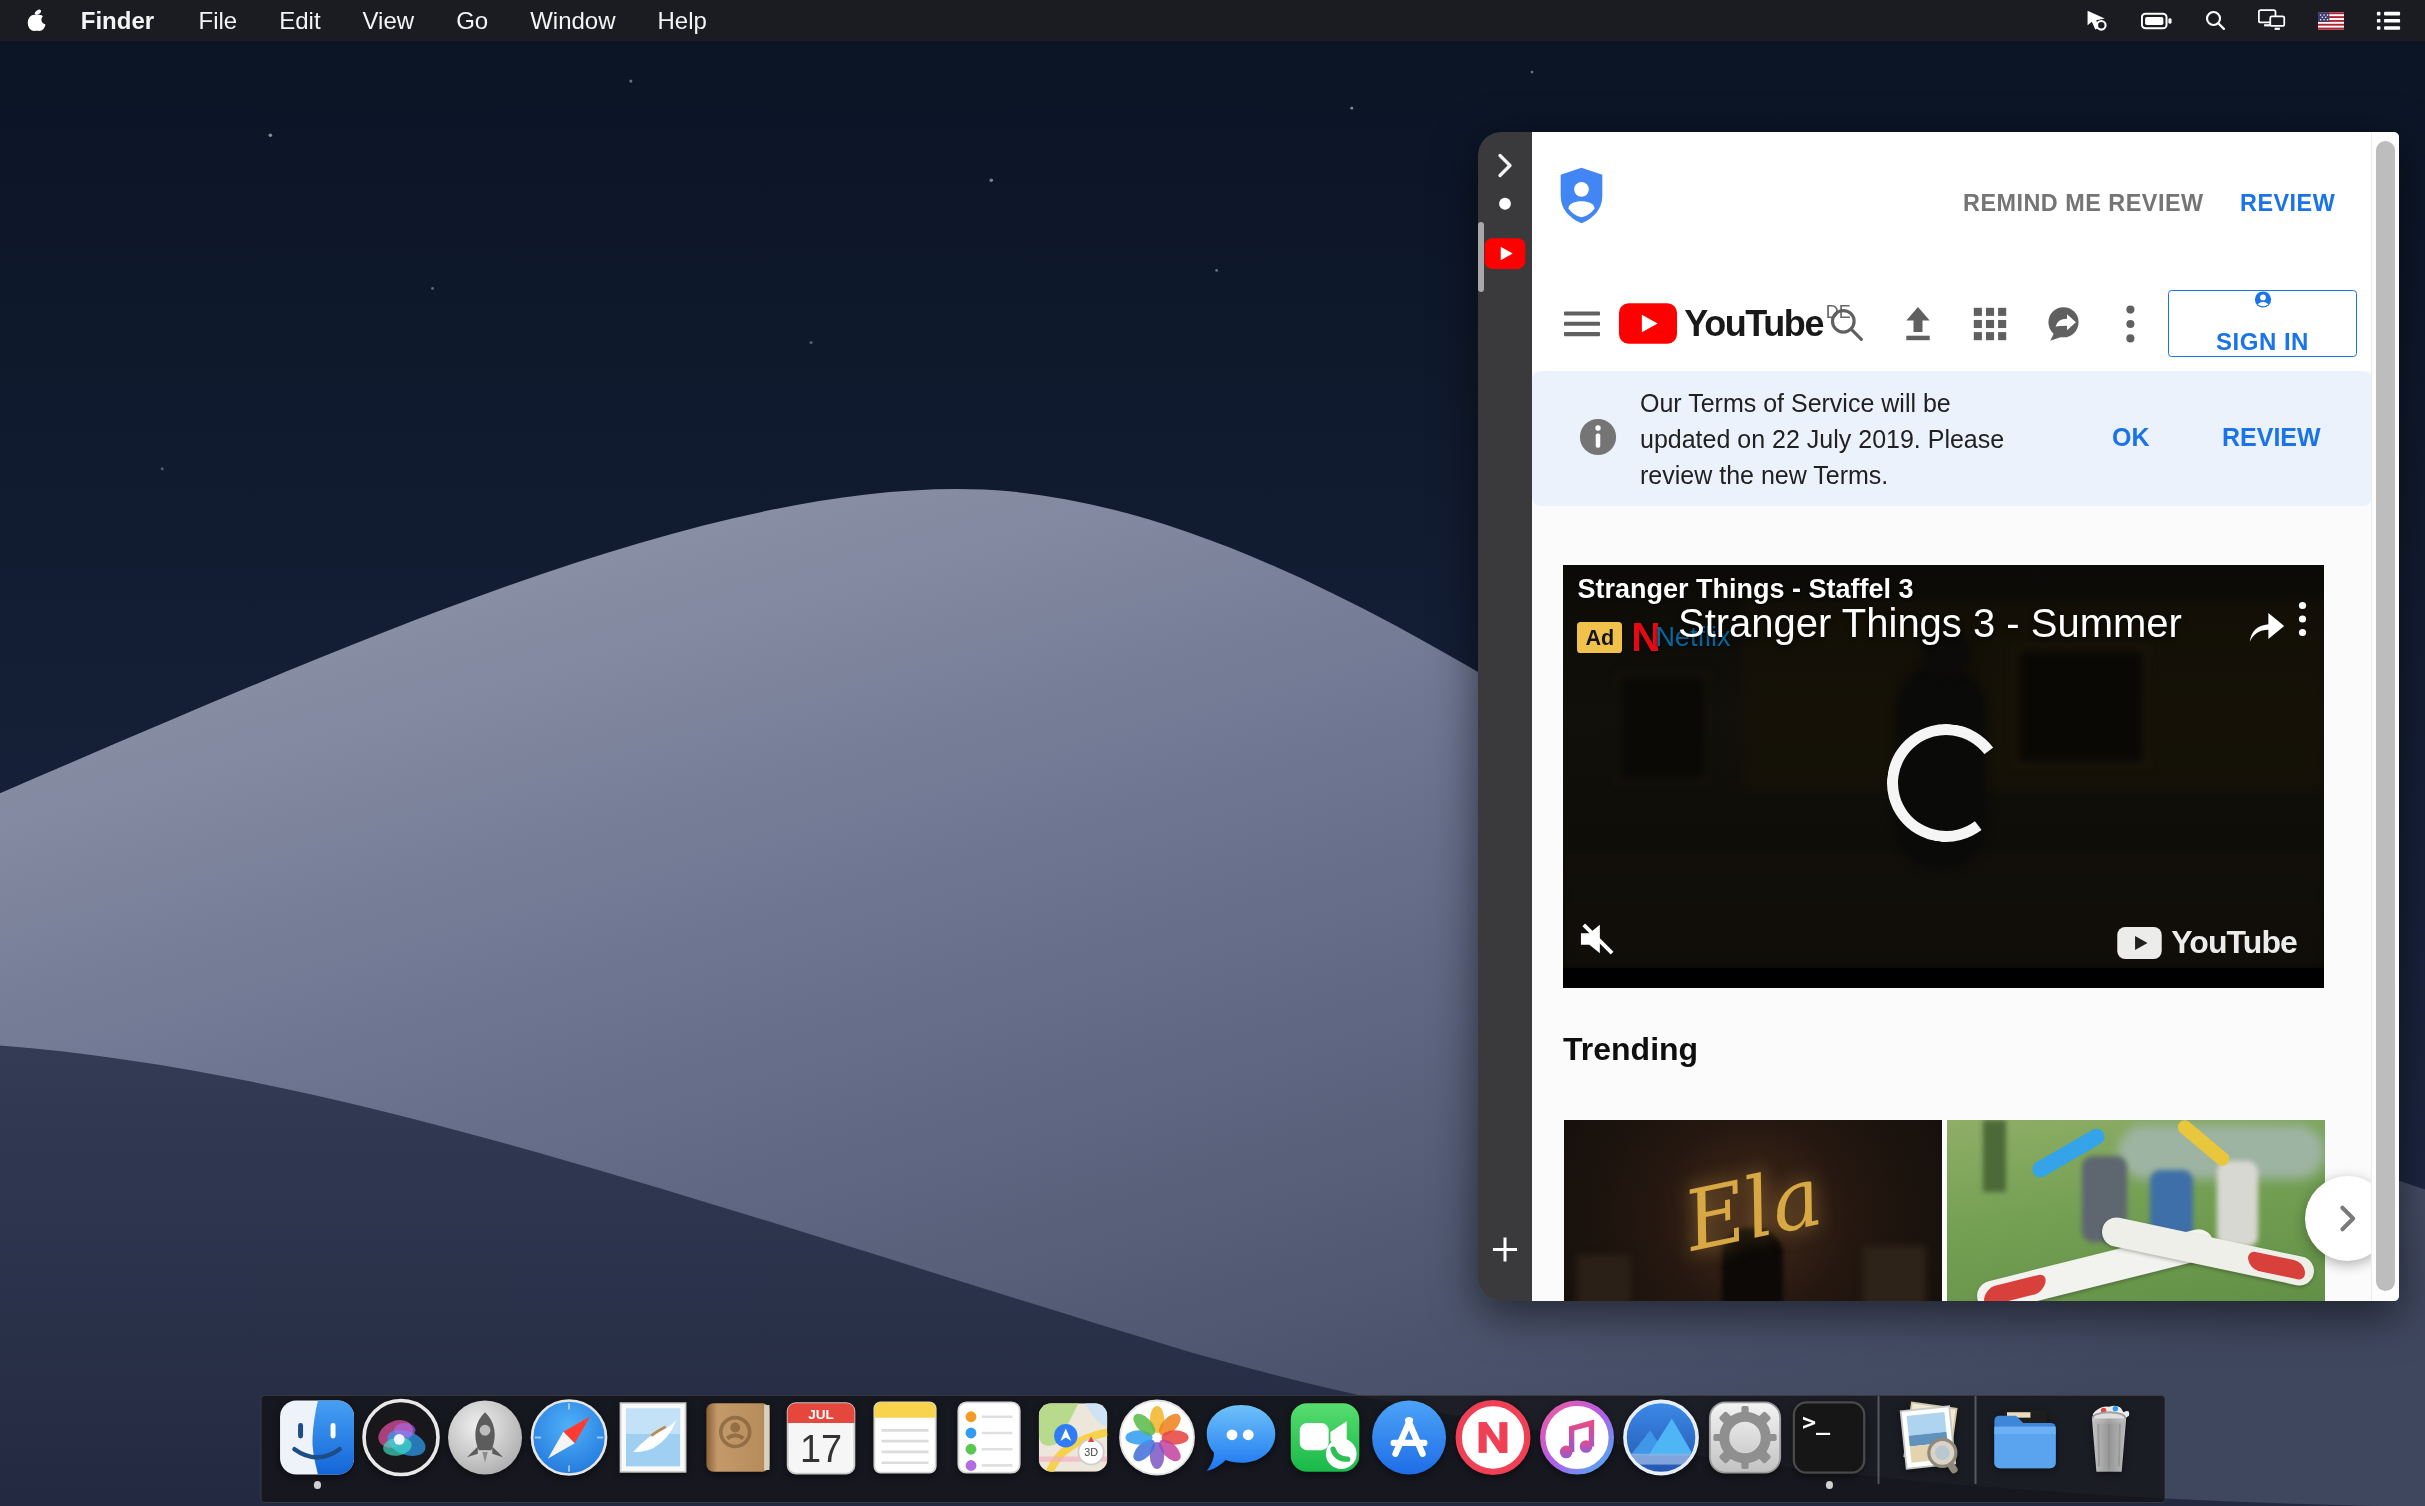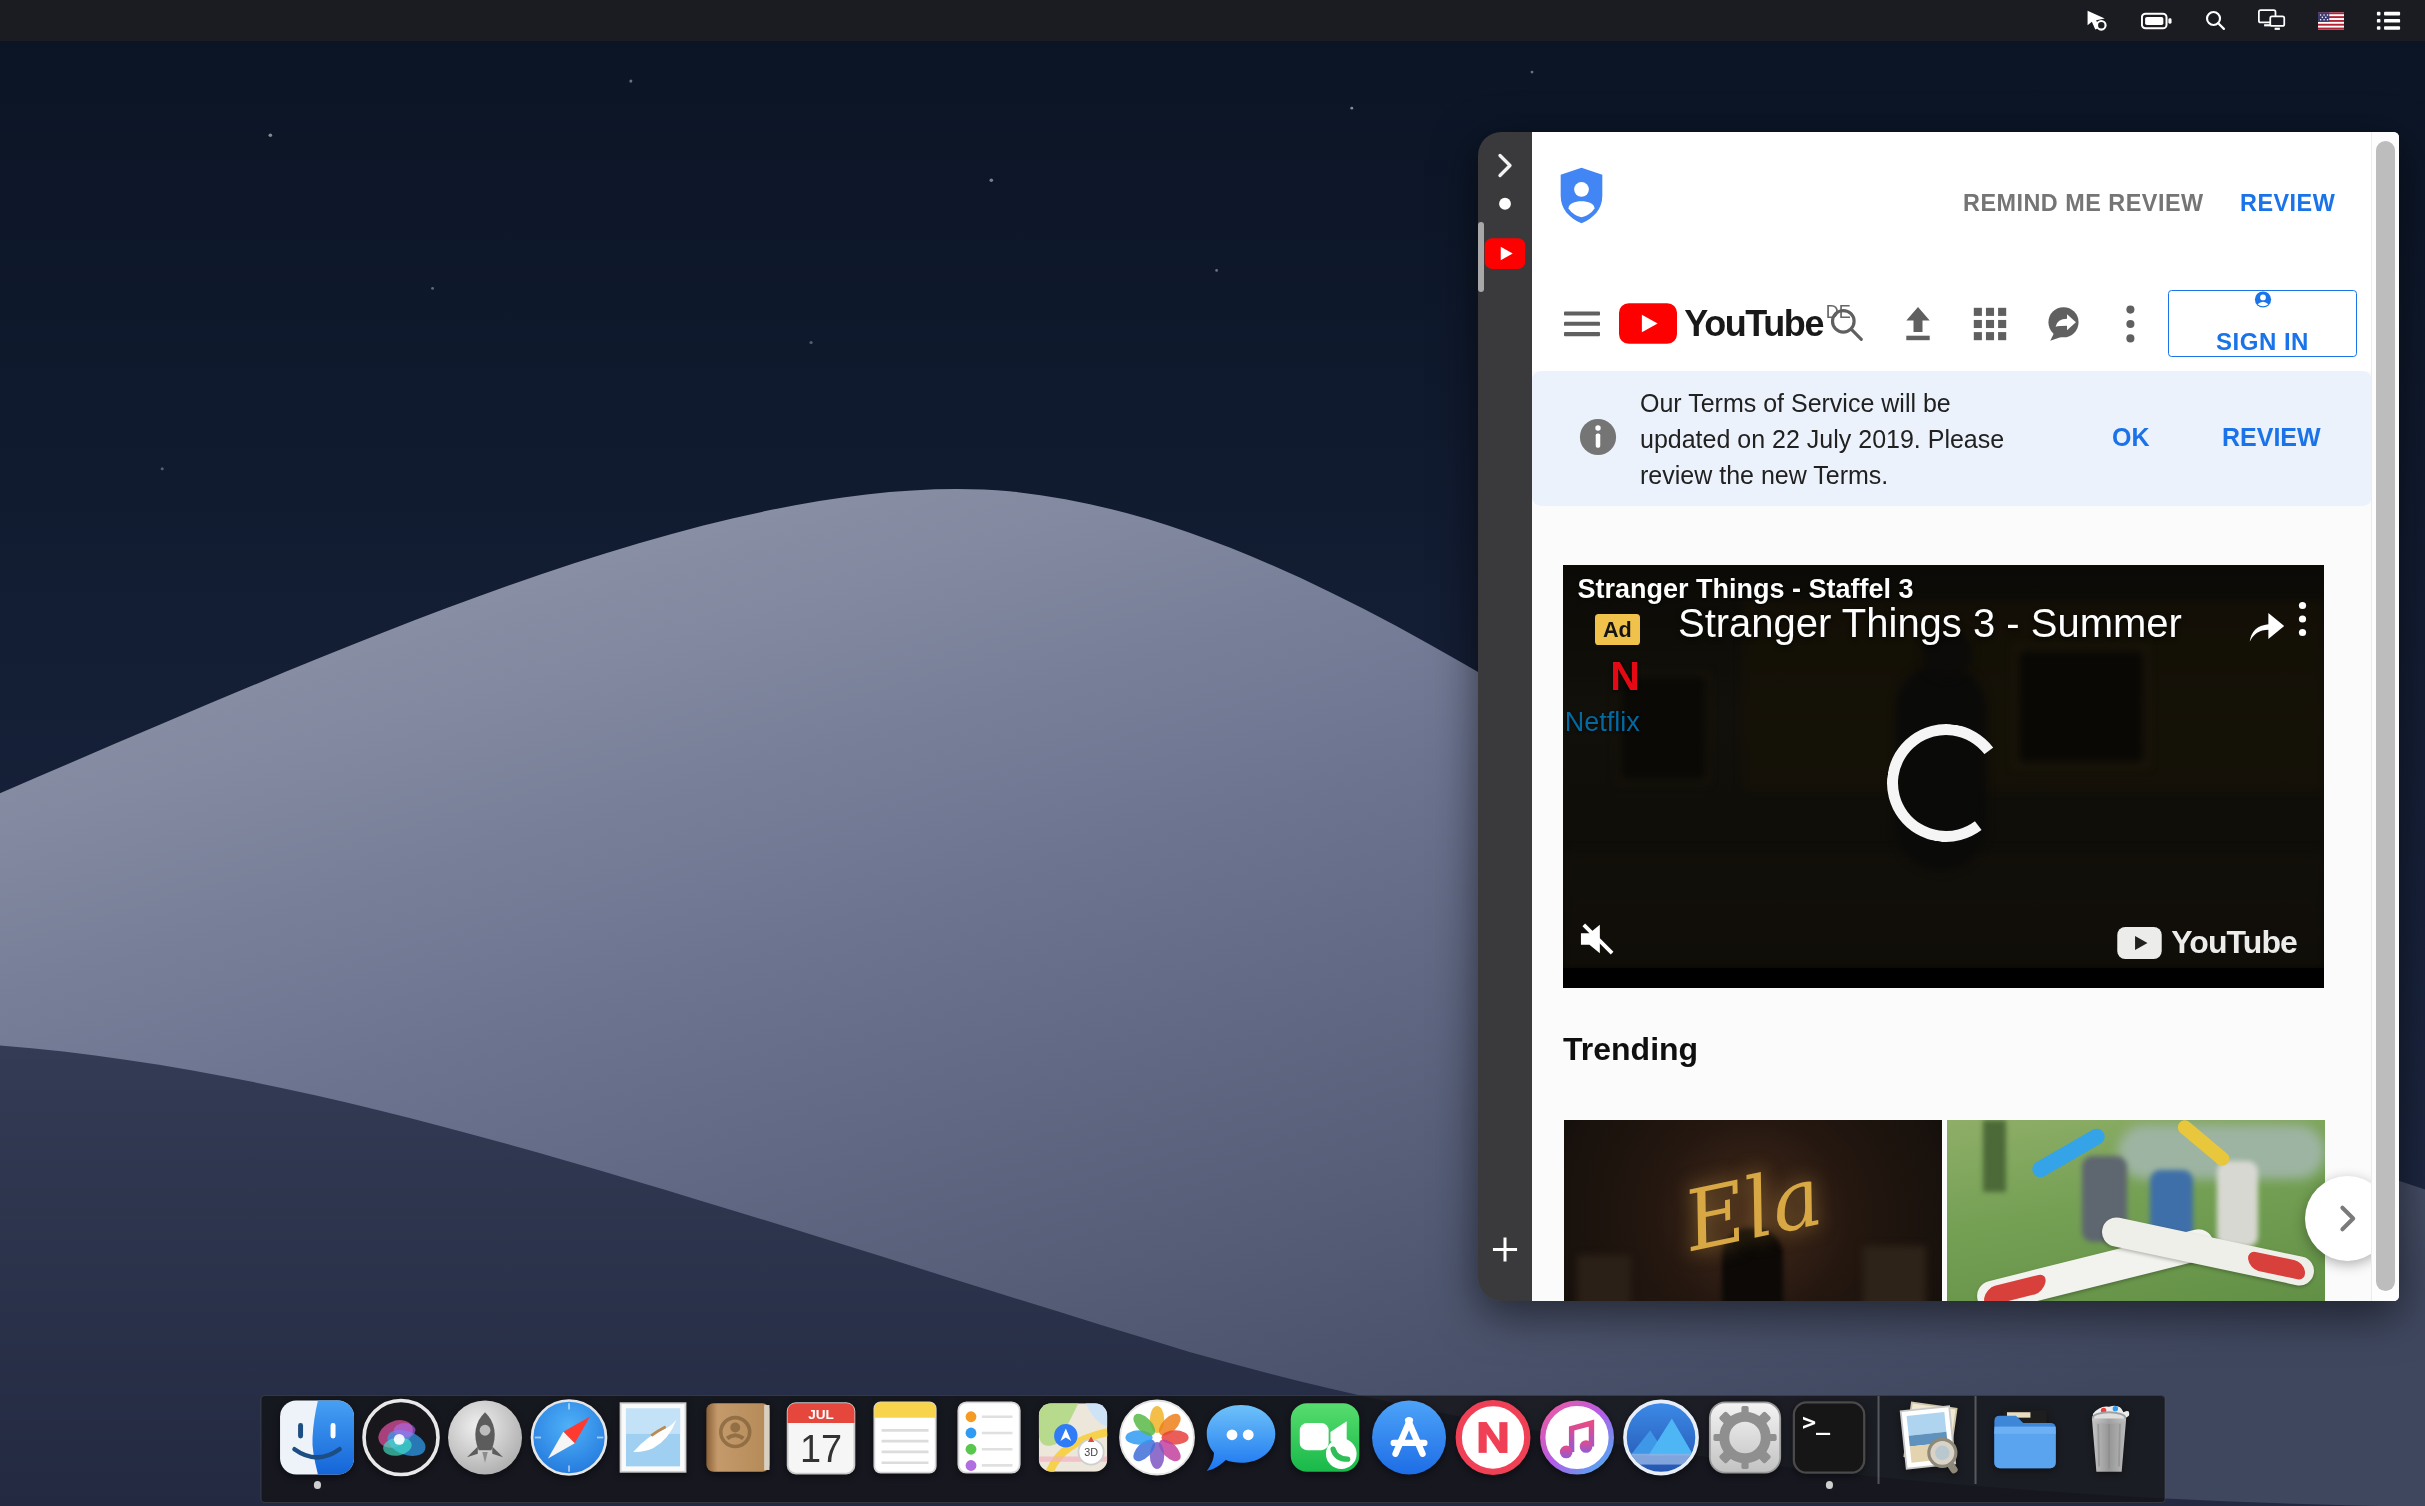--- a/index.html
+++ b/index.html
@@ -56,21 +56,21 @@
   #terms-row{top:239px;height:135px;background:#ecf2fc;border-radius:9px;}
   .tm-text{position:absolute;left:108px;top:14.4px;width:405px;font-size:25px;line-height:36px;color:#212121;}
   .tm-action{position:absolute;top:52px;font-size:25px;font-weight:700;color:#1a73e8;cursor:pointer;}
 
   
   #video{position:absolute;left:31px;top:433px;width:761px;height:423px;background:#000;overflow:hidden;cursor:pointer;}
   #scene{position:absolute;inset:0;background:linear-gradient(180deg,#0b0a06 0%,#12100a 35%,#0e0d08 70%,#060604 100%);}
   .scene-shape{position:absolute;filter:blur(4.5px);}
   #letterbox{position:absolute;left:0;bottom:0;width:100%;height:20px;background:#000;}
   #ad-title{position:absolute;left:14.4px;top:9px;font-size:27px;font-weight:700;color:#fff;text-shadow:0 0.9px 2.7px rgba(0,0,0,.8);}
-  #ad-row{position:absolute;left:14.4px;top:49px;display:flex;align-items:flex-end;gap:7.2px;flex-direction:column;}
+  #ad-row{position:absolute;left:14.4px;top:49px;display:flex;align-items:center;gap:7.2px;}
   #ad-badge{background:#f0c14b;color:#141414;font-size:21.6px;font-weight:700;padding:2.7px 8px;border-radius:3.6px;}
   #netflix-n{font-size:41px;font-weight:700;color:#e50914;text-shadow:0 0.9px 3.6px rgba(0,0,0,.8);margin-left:1.8px;}
   #advertiser{font-size:27px;color:#0369a1;text-shadow:0 0.9px 2.7px rgba(0,0,0,.8);margin-left:-12.6px;}
   #burned-title{position:absolute;left:115px;top:36px;font-size:40px;color:#fefefe;text-shadow:0 1.8px 5.4px rgba(0,0,0,.7);white-space:nowrap;}
   #spinner{position:absolute;left:324px;top:159px;width:96px;height:96px;border:11.7px solid #fff;
     border-right-color:transparent;border-radius:50%;transform:rotate(8deg);opacity:.96;}
   #watermark{position:absolute;right:27px;bottom:27px;display:flex;align-items:center;gap:9px;opacity:.92;}
   #watermark-text{font-size:32px;font-weight:700;letter-spacing:-0.9px;color:#fff;}
 
   
@@ -119,20 +119,37 @@
       <circle cx="2450" cy="700" r="1.8" opacity=".4"></circle>
         <circle cx="2620" cy="420" r="1.6" opacity=".4"></circle>
       <circle cx="2500" cy="1150" r="1.7" opacity=".35"></circle>
         <circle cx="1700" cy="80" r="1.6" opacity=".4"></circle>
     </g>
     <path d="M0,1672 L0,880 C420,700 820,520 1120,545 C1480,580 1850,900 2300,1150 C2470,1240 2600,1290 2692,1320 L2692,1672 Z" fill="url(#dune)"></path>
     <path d="M0,1672 L0,1160 C380,1190 760,1330 1320,1500 C1760,1625 2250,1665 2692,1672 Z" fill="url(#dune2)"></path>
   </svg>
 
   <div id="menubar">
+    <div class="mb-left">
+      <div class="mb-apple">
+        <svg viewBox="0 0 30 34" width="23.4" height="27">
+          <ellipse cx="12" cy="20" rx="8.5" ry="10.5" fill="#fff"></ellipse>
+          <ellipse cx="18" cy="20" rx="8.5" ry="10.5" fill="#fff"></ellipse>
+          <circle cx="27" cy="16" r="6" fill="#1b1d22"></circle>
+          <ellipse cx="16.5" cy="6.5" rx="4.5" ry="2.6" fill="#fff" transform="rotate(-35 16.5 6.5)"></ellipse>
+        </svg>
+      </div>
+      <div class="mb-item bold">Finder</div>
+      <div class="mb-item">File</div>
+      <div class="mb-item">Edit</div>
+      <div class="mb-item">View</div>
+      <div class="mb-item">Go</div>
+      <div class="mb-item">Window</div>
+      <div class="mb-item">Help</div>
+    </div>
     <div class="mb-right">
       <span class="sicon">
         <svg viewBox="0 0 28 28" width="24" height="24">
             <polygon points="3,2 23,11 13,13 17,22 12,24 8,15 3,19" fill="#fff"></polygon>
             <circle cx="19" cy="19" r="5" fill="#1b1d22" stroke="#fff" stroke-width="2.5"></circle>
           </svg>
       </span>
       <span class="sicon">
         <svg viewBox="0 0 34 20" width="31" height="20">
             <rect x="1" y="2" width="27" height="16" rx="4" fill="none" stroke="#fff" stroke-width="2.2"></rect>

